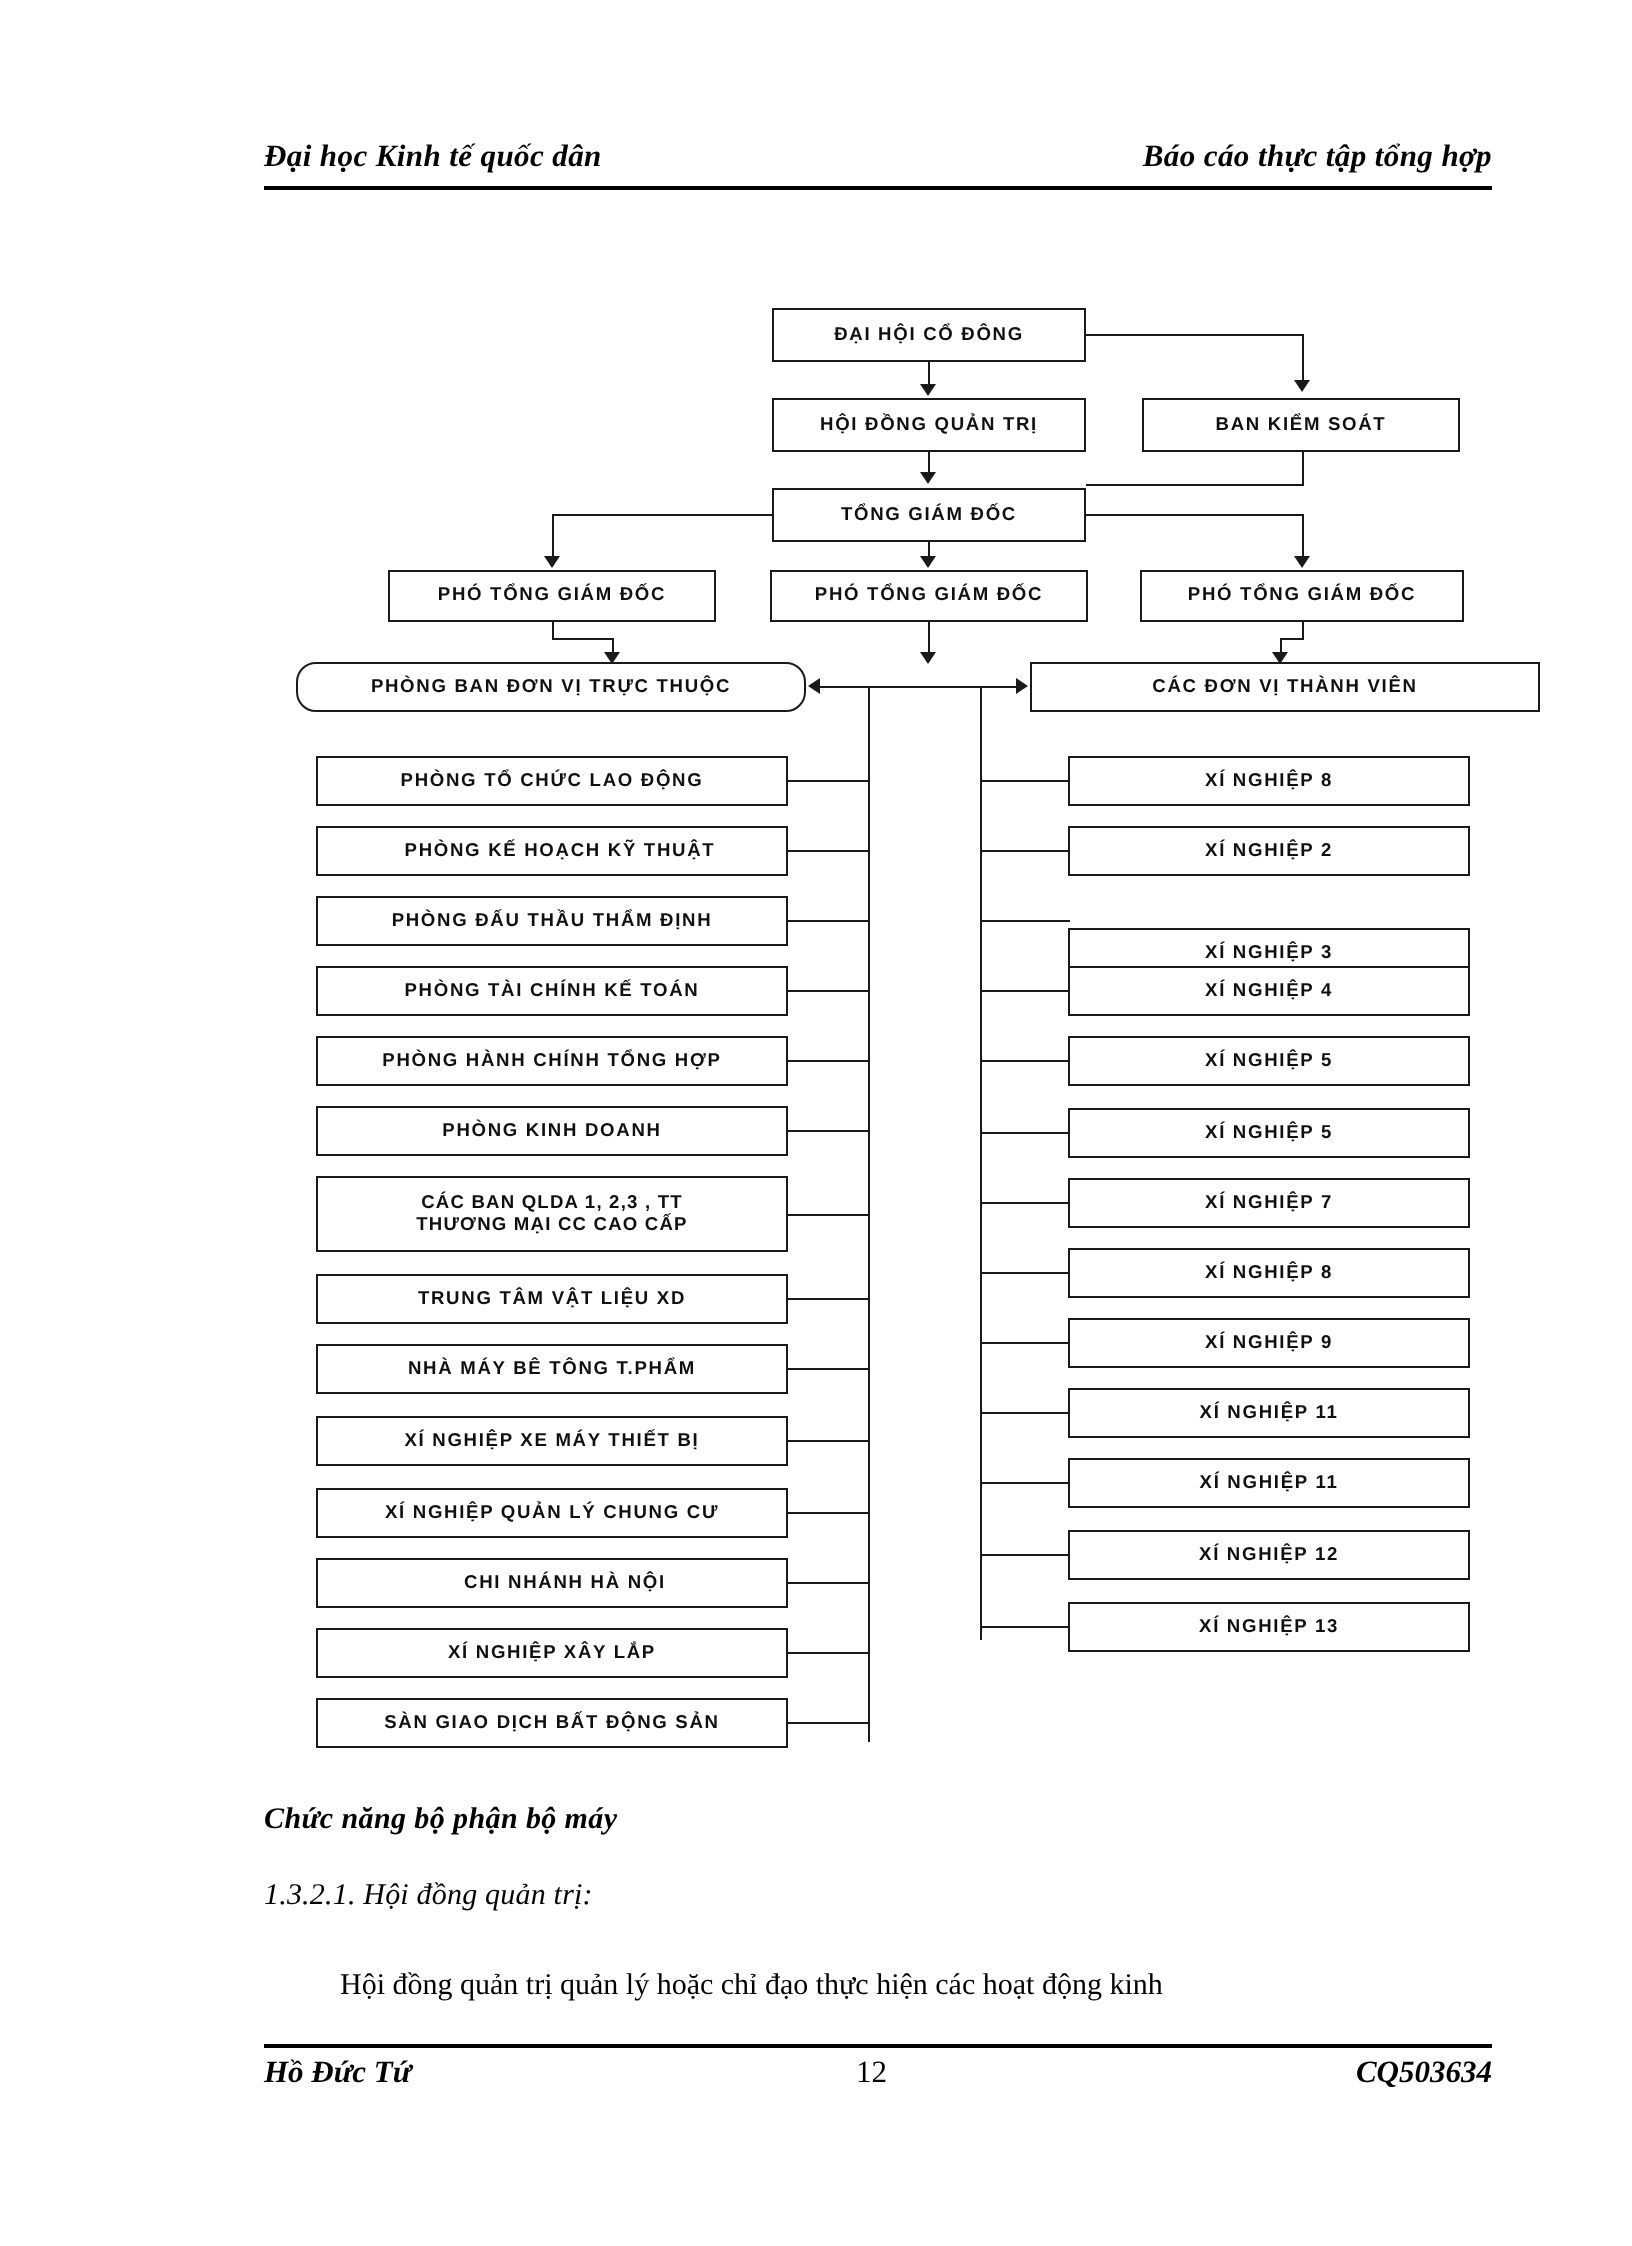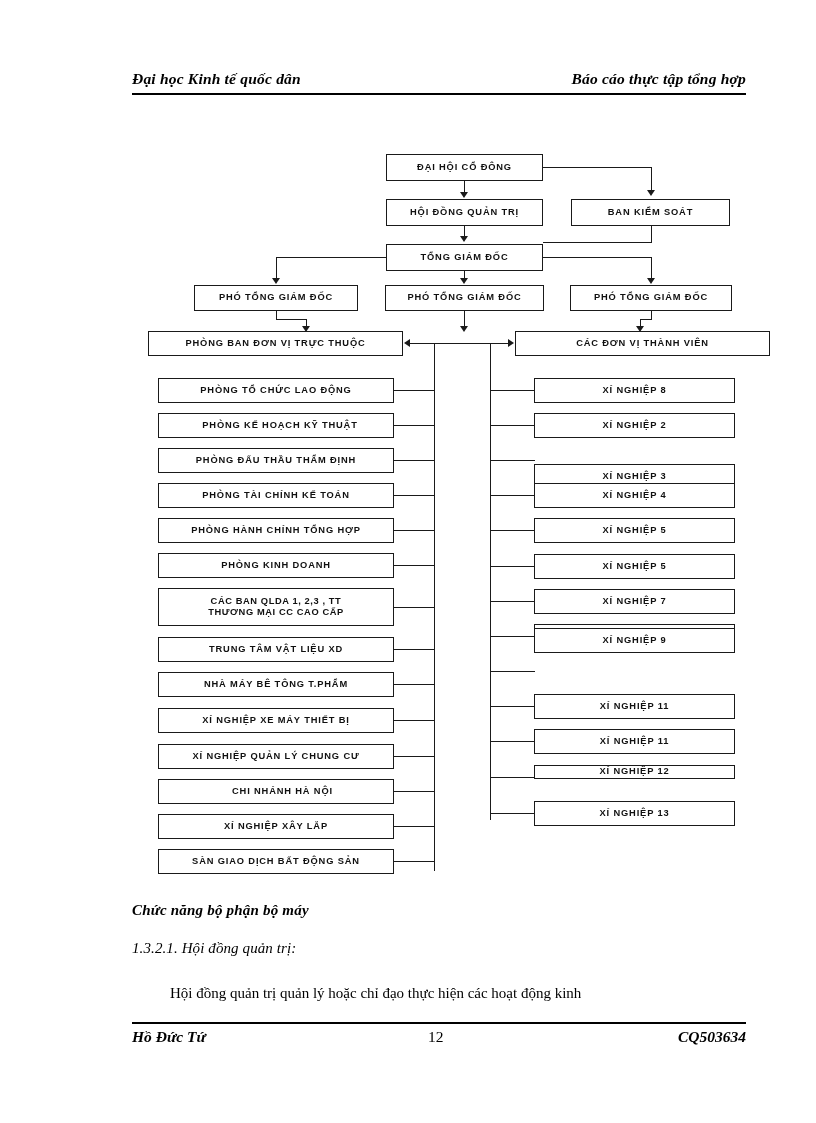--- a/index.html
+++ b/index.html
@@ -242,21 +242,21 @@
     <div class="arw down" style="left:302px; top:326px;"></div>
 
     <div class="ln v" style="left:464px; top:311px; height:18px;"></div>
     <div class="arw down" style="left:460px; top:326px;"></div>
 
     <div class="ln v" style="left:651px; top:311px; height:9px;"></div>
     <div class="ln h" style="left:640px; top:319px; width:12px;"></div>
     <div class="ln v" style="left:640px; top:319px; height:10px;"></div>
     <div class="arw down" style="left:636px; top:326px;"></div>
 
-    <div class="node" style="left:148px; top:331px; width:255px; height:25px;">
+    <div class="node" style="left:148px; top:331px; width:255px; height:25px;border-radius:10px;">
       <span>PHÒNG BAN ĐƠN VỊ TRỰC THUỘC</span>
     </div>
     <div class="node" style="left:515px; top:331px; width:255px; height:25px;text-align:center;">
       <span>CÁC ĐƠN VỊ THÀNH VIÊN</span>
     </div>
 
     <div class="ln h" style="left:410px; top:343px; width:98px;"></div>
     <div class="arw left" style="left:404px; top:339px;"></div>
     <div class="arw right" style="left:508px; top:339px;"></div>
 
@@ -368,36 +368,36 @@
     <div class="node" style="left:534px; top:589px; width:201px; height:25px;">
       <span>XÍ NGHIỆP 7</span>
     </div>
     <div class="ln h" style="left:490px; top:601px; width:45px;"></div>
 
     <div class="node" style="left:534px; top:624px; width:201px; height:25px;">
       <span>XÍ NGHIỆP 8</span>
     </div>
     <div class="ln h" style="left:490px; top:636px; width:45px;"></div>
 
-    <div class="node" style="left:534px; top:628px; width:201px; height:25px;">
+    <div class="node" style="left:534px; top:659px; width:201px; height:25px;">
       <span>XÍ NGHIỆP 9</span>
     </div>
     <div class="ln h" style="left:490px; top:671px; width:45px;"></div>
 
     <div class="node" style="left:534px; top:694px; width:201px; height:25px;">
       <span>XÍ NGHIỆP 11</span>
     </div>
     <div class="ln h" style="left:490px; top:706px; width:45px;"></div>
 
     <div class="node" style="left:534px; top:729px; width:201px; height:25px;">
       <span>XÍ NGHIỆP 11</span>
     </div>
     <div class="ln h" style="left:490px; top:741px; width:45px;"></div>
 
-    <div class="node" style="left:534px; top:765px; width:201px; height:14px;">
+    <div class="node" style="left:534px; top:765px; width:201px; height:25px;">
       <span>XÍ NGHIỆP 12</span>
     </div>
     <div class="ln h" style="left:490px; top:777px; width:45px;"></div>
 
     <div class="node" style="left:534px; top:801px; width:201px; height:25px;">
       <span>XÍ NGHIỆP 13</span>
     </div>
     <div class="ln h" style="left:490px; top:813px; width:45px;"></div>
 
   </div>

